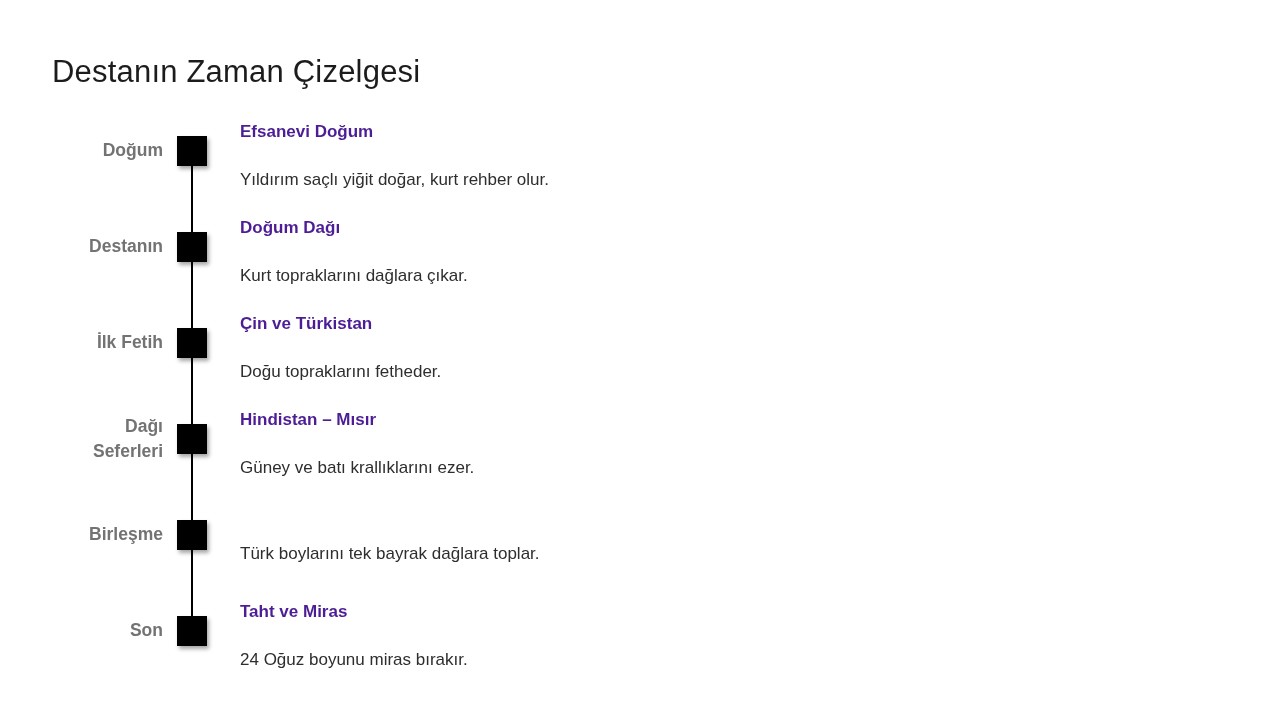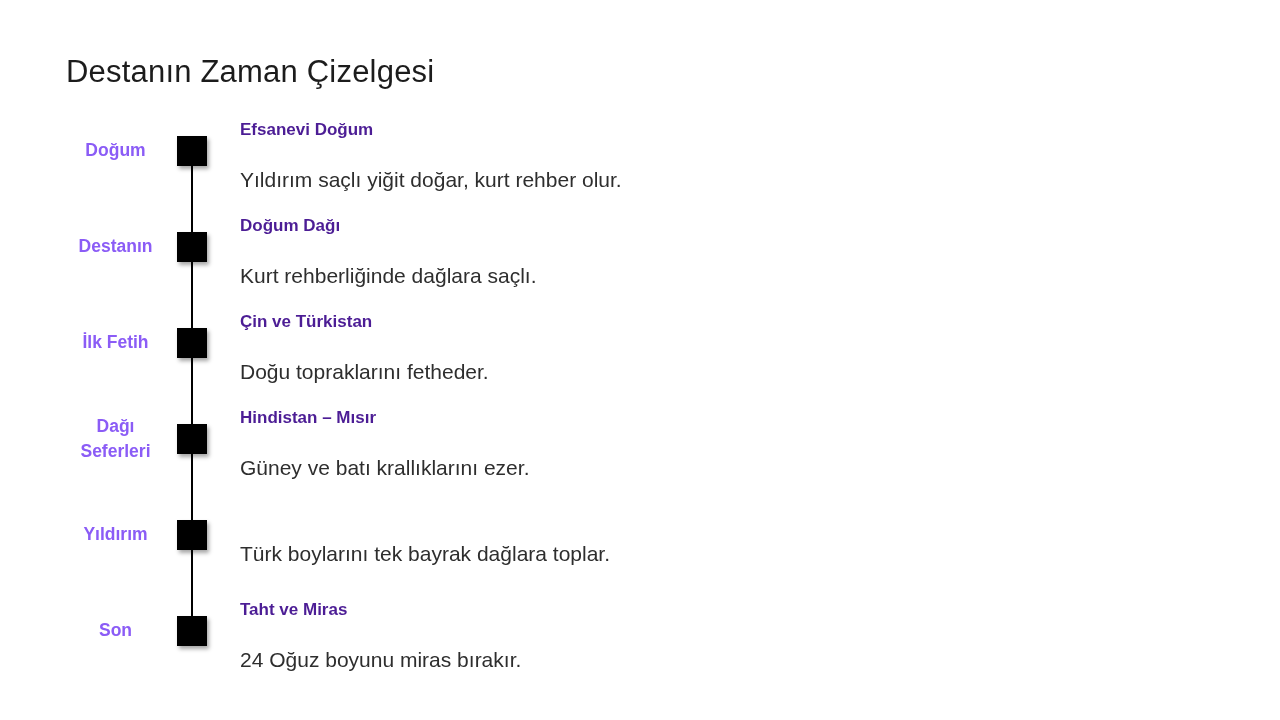--- a/index.html
+++ b/index.html
@@ -13,21 +13,21 @@
     overflow: hidden;
   }
   .slide {
     position: relative;
     width: 1280px;
     height: 720px;
     background: #ffffff;
   }
   .slide-title {
     position: absolute;
-    left: 66px;
+    left: 52px;
     top: 54px;
     font-size: 31px;
     font-weight: 400;
     letter-spacing: 0.2px;
     color: #1c1c1c;
     white-space: nowrap;
   }
   .timeline {
     position: absolute;
     left: 68px;
@@ -46,25 +46,25 @@
   .timeline-row {
     position: relative;
     display: flex;
     align-items: center;
     height: 96px;
     width: 100%;
   }
   .row-label {
     width: 95px;
     flex: 0 0 95px;
-    text-align: center;
+    text-align: right;
     font-size: 17.5px;
     font-weight: 700;
     line-height: 1.45;
-    color: #8b5cf6;
+    color: #737373;
   }
   .row-marker {
     flex: 0 0 30px;
     width: 30px;
     height: 30px;
     margin-left: 14px;
     background: #000000;
     box-shadow: 2px 3px 4px rgba(0,0,0,0.35);
     position: relative;
     z-index: 2;
@@ -74,21 +74,21 @@
     transform: translateY(5px);
   }
   .row-title {
     font-size: 17px;
     font-weight: 700;
     color: #4c1d95;
     white-space: nowrap;
   }
   .row-desc {
     margin-top: 28px;
-    font-size: 21px;
+    font-size: 17px;
     font-weight: 400;
     color: #2e2e2e;
     white-space: nowrap;
   }
 </style>
 </head>
 <body>
 
 <div class="slide">
 
@@ -105,21 +105,21 @@
         <div class="row-title">Efsanevi Doğum</div>
         <div class="row-desc">Yıldırım saçlı yiğit doğar, kurt rehber olur.</div>
       </div>
     </div>
 
     <div class="timeline-row">
       <div class="row-label">Destanın</div>
       <div class="row-marker"></div>
       <div class="row-content">
         <div class="row-title">Doğum Dağı</div>
-        <div class="row-desc">Kurt rehberliğinde dağlara saçlı.</div>
+        <div class="row-desc">Kurt topraklarını dağlara çıkar.</div>
       </div>
     </div>
 
     <div class="timeline-row">
       <div class="row-label">İlk Fetih</div>
       <div class="row-marker"></div>
       <div class="row-content">
         <div class="row-title">Çin ve Türkistan</div>
         <div class="row-desc">Doğu topraklarını fetheder.</div>
       </div>
@@ -128,21 +128,21 @@
     <div class="timeline-row">
       <div class="row-label">Dağı Seferleri</div>
       <div class="row-marker"></div>
       <div class="row-content">
         <div class="row-title">Hindistan – Mısır</div>
         <div class="row-desc">Güney ve batı krallıklarını ezer.</div>
       </div>
     </div>
 
     <div class="timeline-row">
-      <div class="row-label">Yıldırım</div>
+      <div class="row-label">Birleşme</div>
       <div class="row-marker"></div>
       <div class="row-content">
         <div class="row-desc">Türk boylarını tek bayrak dağlara toplar.</div>
       </div>
     </div>
 
     <div class="timeline-row">
       <div class="row-label">Son</div>
       <div class="row-marker"></div>
       <div class="row-content">

